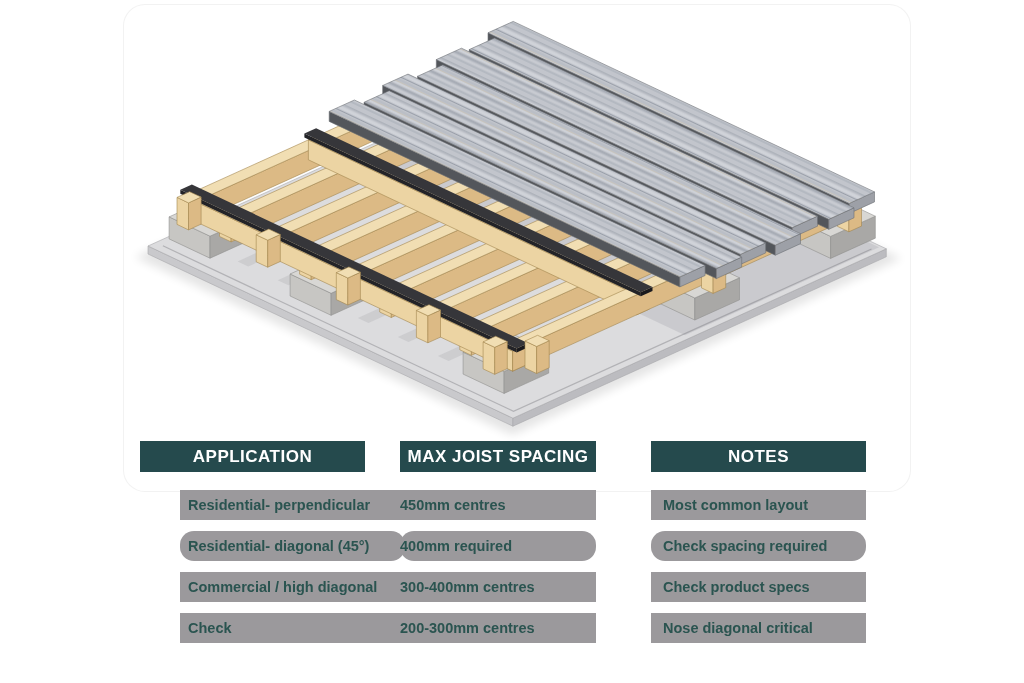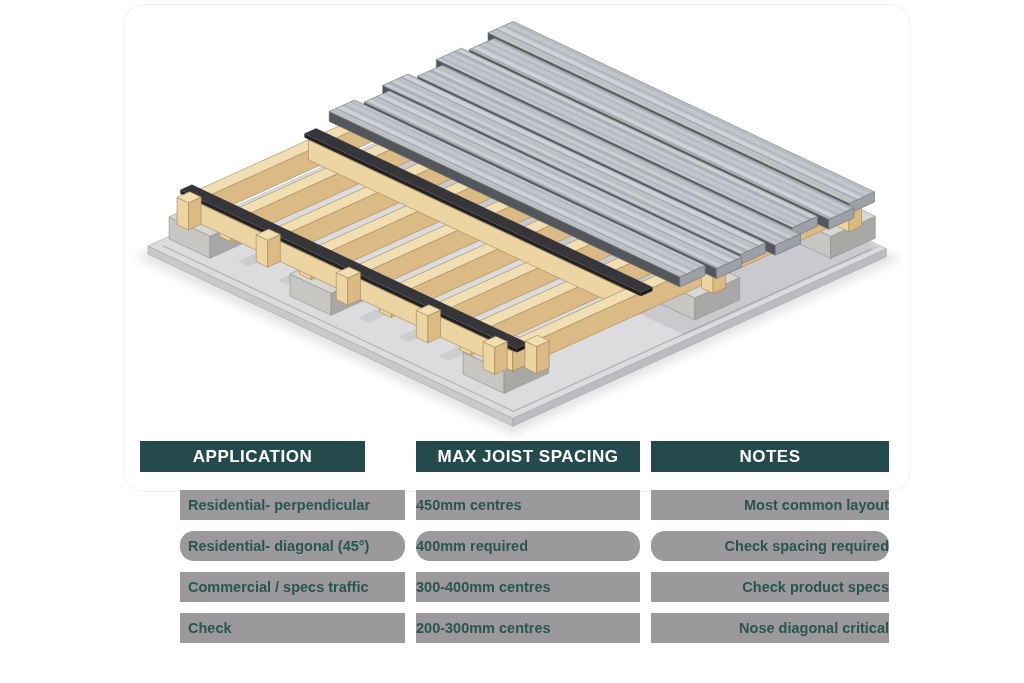--- a/index.html
+++ b/index.html
@@ -7,25 +7,25 @@
   .card{position:absolute;left:123px;top:4px;width:786px;height:486px;background:#ffffff;
         border:1px solid rgba(0,0,0,0.05);border-radius:22px;}
   #scene{position:absolute;left:123px;top:0;width:788px;height:455px;}
   .th{position:absolute;top:441px;height:31px;line-height:31px;text-align:center;
       background:var(--header-bg,#254a4d);color:var(--header-text,#ffffff);
       font-weight:bold;font-size:17px;letter-spacing:0.5px;}
   .cell{position:absolute;height:30px;line-height:30px;background:var(--row-bg,#9b999c);
         color:var(--row-text,#2a5450);font-weight:bold;font-size:14.5px;white-space:nowrap;
         box-sizing:border-box;}
   .c1{left:140px;width:225px;}
-  .c2{left:416px;width:224px;}
-  .c3{left:651px;width:238px;}
+  .c2{left:400px;width:196px;}
+  .c3{left:651px;width:215px;}
   .cell.c1{padding-left:8px;margin-left:40px;}
   .cell.c2{}
-  .cell.c3{padding-left:12px;text-align:right;}
+  .cell.c3{padding-left:12px;}
   .r0{top:490px;} .r1{top:531px;border-radius:14px;} .r2{top:572px;} .r3{top:613px;}
 </style>
 </head>
 <body>
 
 <div class="card"></div>
 
 <svg id="scene" viewBox="123 0 788 455">
   <defs>
     <filter id="soft" x="-20%" y="-20%" width="140%" height="140%">
@@ -162,21 +162,21 @@
       <polygon points="329.2,111.4 679.9,276.9 705.1,265.5 354.4,100.0" fill="url(#grain)" stroke="#6d7076" stroke-width="0.6" stroke-linejoin="round"></polygon>
     </g>
 </svg>
 
 <div class="th c1">APPLICATION</div>
 <div class="th c2">MAX JOIST SPACING</div>
 <div class="th c3">NOTES</div>
 
 <div class="cell c1 r0">Residential- perpendicular</div>
 <div class="cell c1 r1">Residential- diagonal (45°)</div>
-<div class="cell c1 r2">Commercial / specs traffic</div>
+<div class="cell c1 r2">Commercial / high diagonal</div>
 <div class="cell c1 r3">Check</div>
 
 <div class="cell c2 r0">450mm centres</div>
 <div class="cell c2 r1">400mm required</div>
 <div class="cell c2 r2">300-400mm centres</div>
 <div class="cell c2 r3">200-300mm centres</div>
 
 <div class="cell c3 r0">Most common layout</div>
 <div class="cell c3 r1">Check spacing required</div>
 <div class="cell c3 r2">Check product specs</div>

